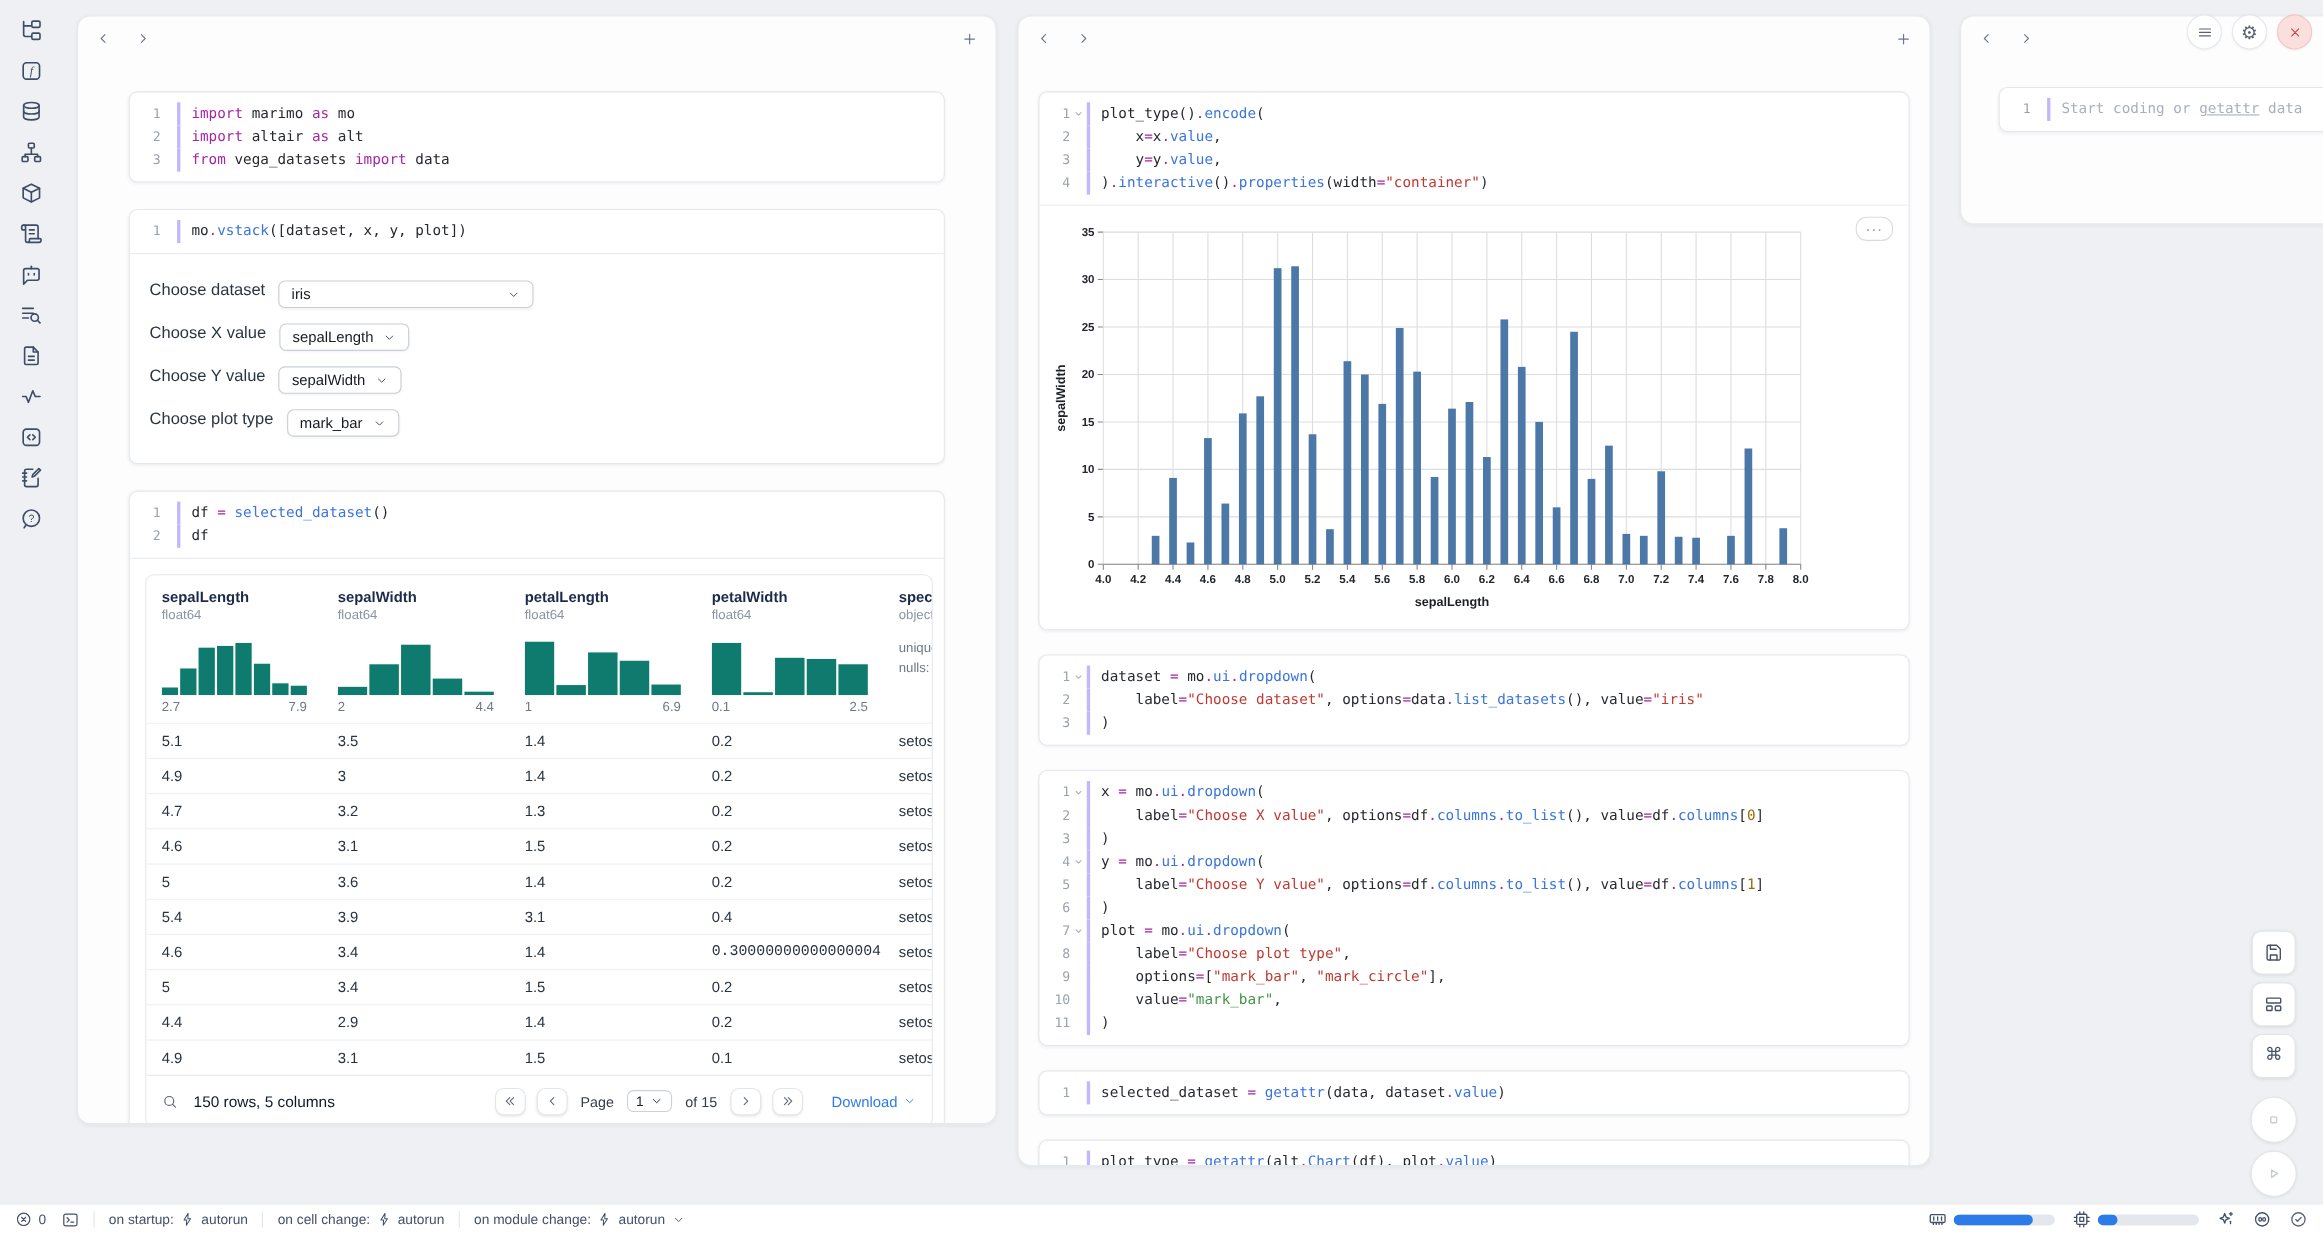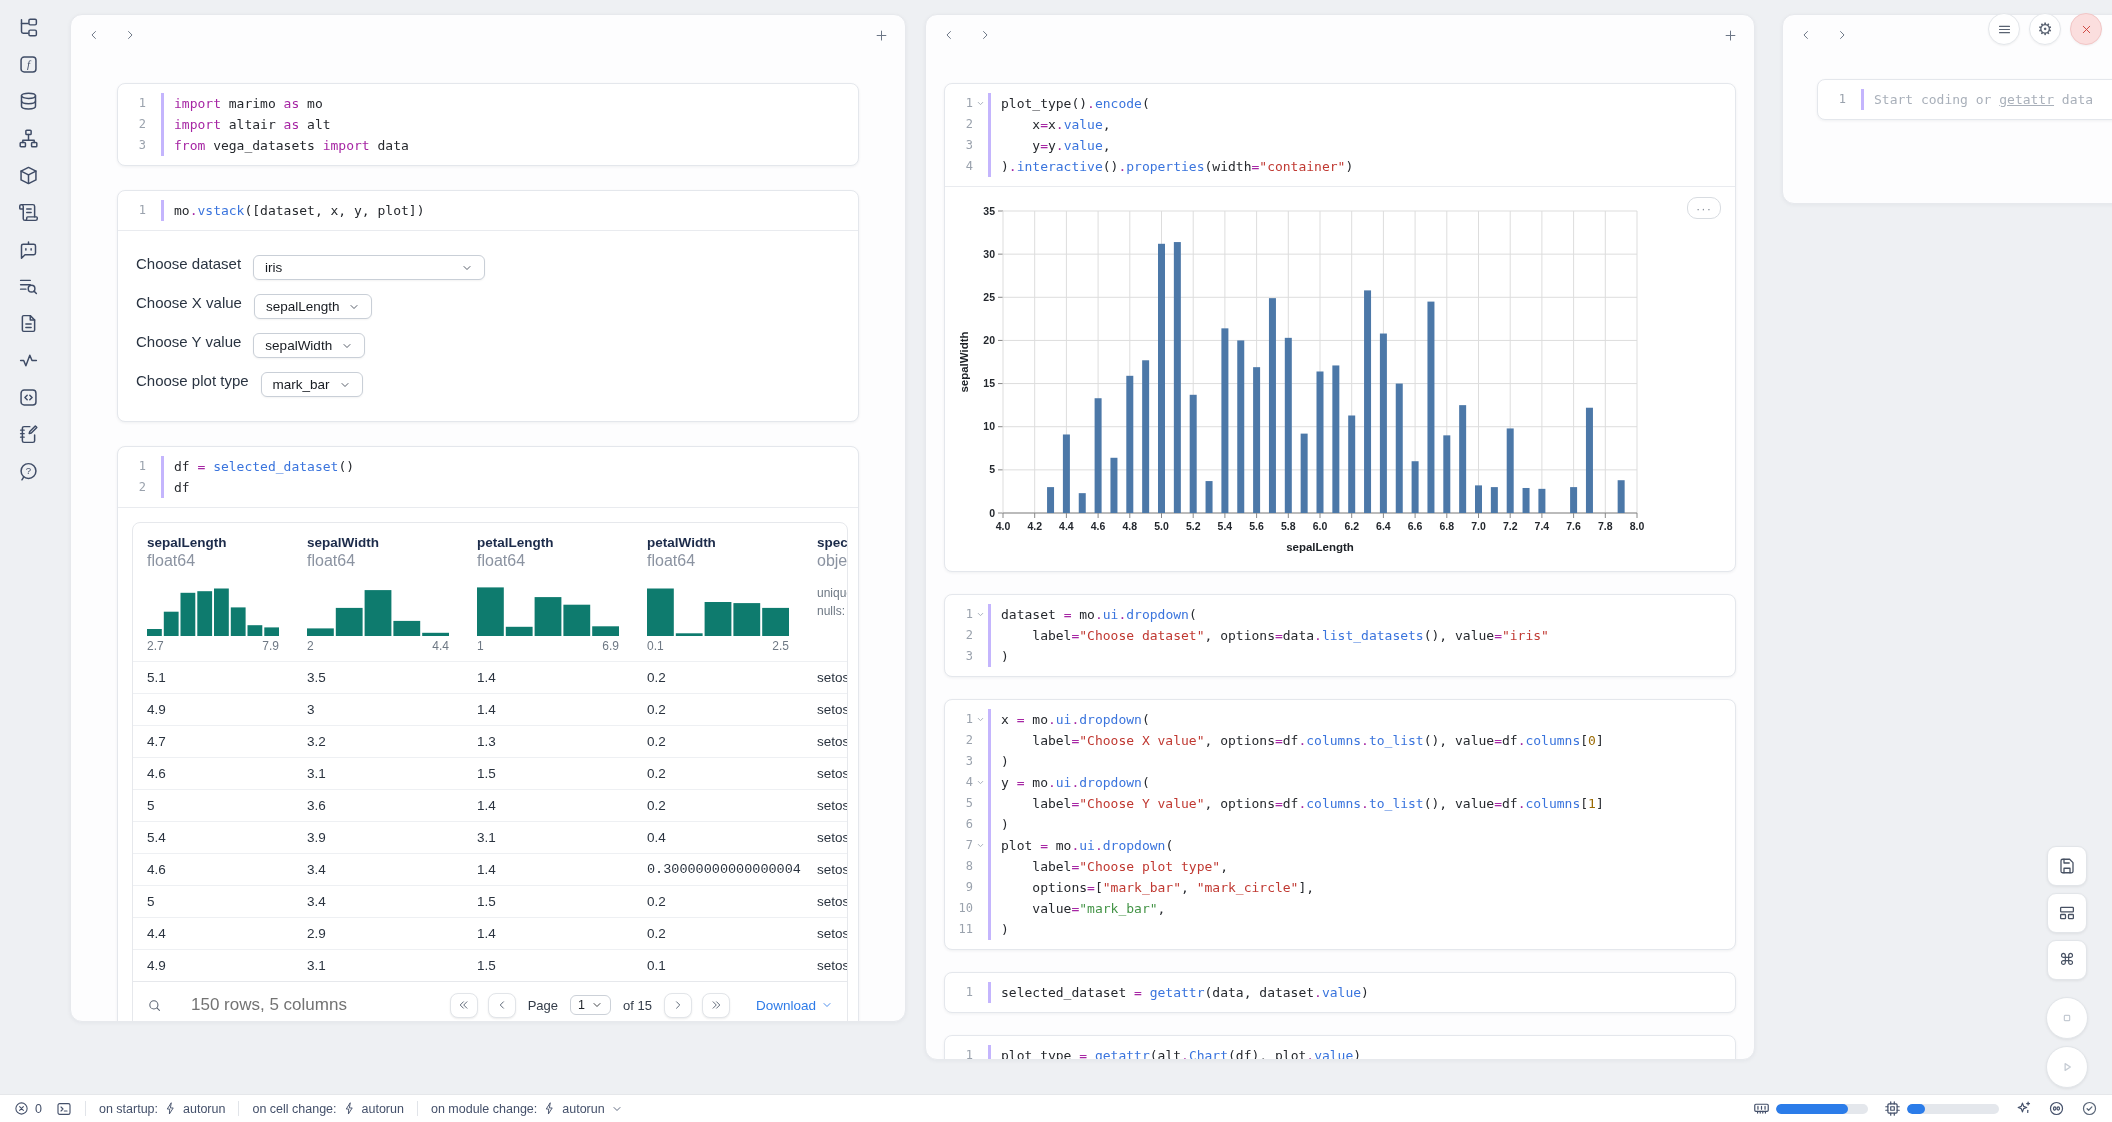--- a/index.html
+++ b/index.html
@@ -57,28 +57,28 @@
   .sel{display:inline-flex;align-items:center;gap:9px;border:1px solid #c9cfd7;border-radius:6px;padding:4px 11px;
        font-size:13.5px;color:#171b21;background:#fff;box-shadow:0 1px 2px rgba(0,0,0,.05);cursor:pointer}
   .sel-wide{width:232px;justify-content:space-between;box-sizing:border-box}
   .sel .ic{color:#3a4250}
 
   
   .df{border:1px solid #e6e8ec;border-radius:8px;margin:14px;width:714px;overflow:hidden;background:#fff}
   .df-hrow{display:flex}
   .df-h{flex:none;padding:12px 14px 8px;box-sizing:border-box}
   .df-h .nm{font-weight:bold;font-size:13.5px;color:#1c2b4a;white-space:nowrap;overflow:hidden}
-  .df-h .tp{font-size:16px;color:#8b93a1;margin-top:2px;white-space:nowrap;overflow:hidden}
+  .df-h .tp{font-size:12px;color:#8b93a1;margin-top:2px;white-space:nowrap;overflow:hidden}
   .df-h .hist{margin-top:12px;display:block}
   .df-h .mm{display:flex;justify-content:space-between;font-size:12px;color:#6e7884;margin-top:3px}
   .df-h .meta{font-size:12px;color:#6e7884;margin-top:14px;line-height:18px;white-space:nowrap}
   .df-row{display:flex;border-top:1px solid #eef0f3}
   .df-c{flex:none;padding:8px 14px;font-size:13.5px;color:#2a333f;box-sizing:border-box;white-space:nowrap;overflow:hidden}
   .df-foot{display:flex;align-items:center;border-top:1px solid #e6e8ec;height:46px;padding:0 14px;gap:10px}
-  .df-sum{font-size:17px;color:#737373;margin-left:19px}
+  .df-sum{font-size:14px;color:#0f172a;margin-left:4px}
   .pgbtn{width:28px;height:25px;border:1px solid #e2e5e9;border-radius:8px;background:#fff;
          box-shadow:0 1px 2px rgba(0,0,0,.08);display:inline-flex;align-items:center;justify-content:center;
          color:#5f6977;padding:0;cursor:pointer}
   .pg-label{font-size:13px;color:#333c49;margin:0 2px}
   .psel{display:inline-flex;align-items:center;gap:6px;border:1px solid #ccd1d8;border-radius:6px;padding:2px 7px;
         font-size:12.5px;background:#fff;color:#22262c;cursor:pointer}
   .dl{color:#2e7be8;font-size:13.5px;display:inline-flex;gap:5px;align-items:center;margin-left:16px;cursor:pointer}
 
   
   .chart-out{position:relative;padding:12px 6px 8px 12px}

